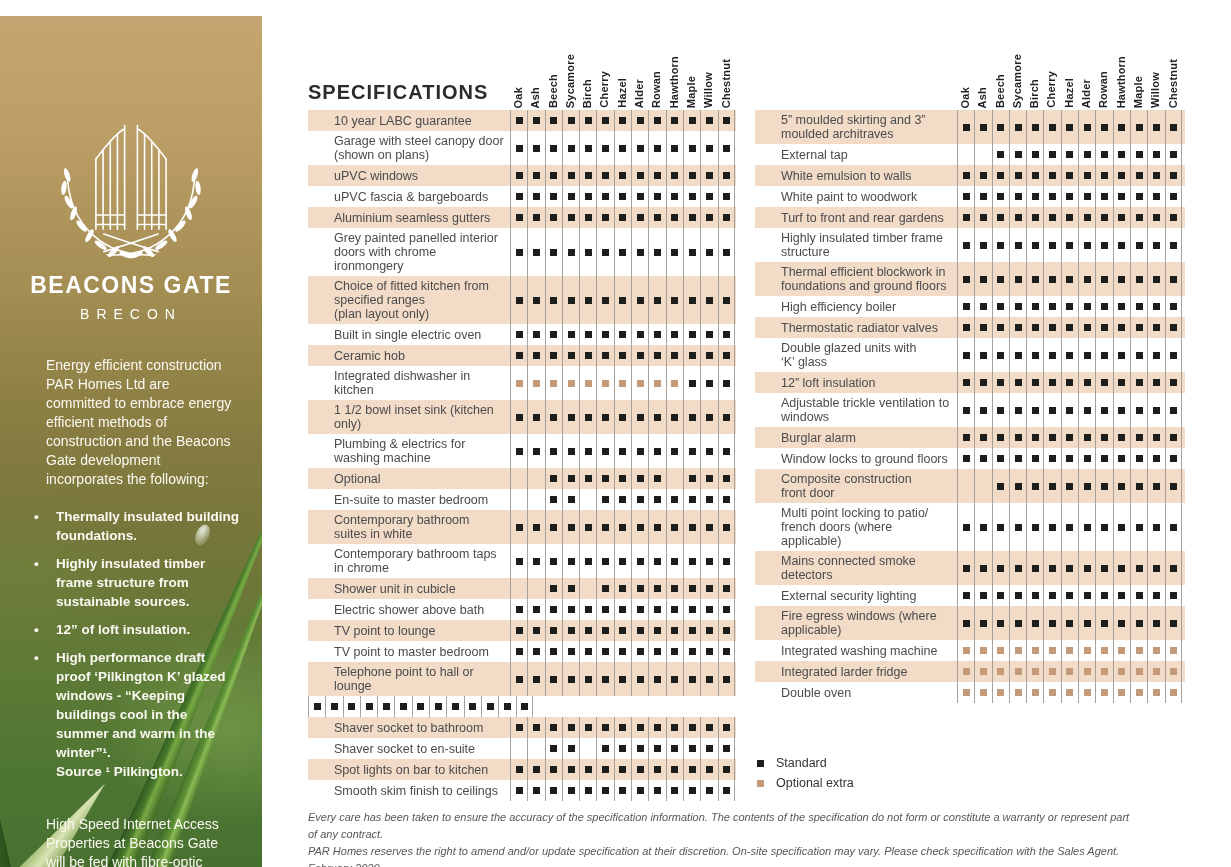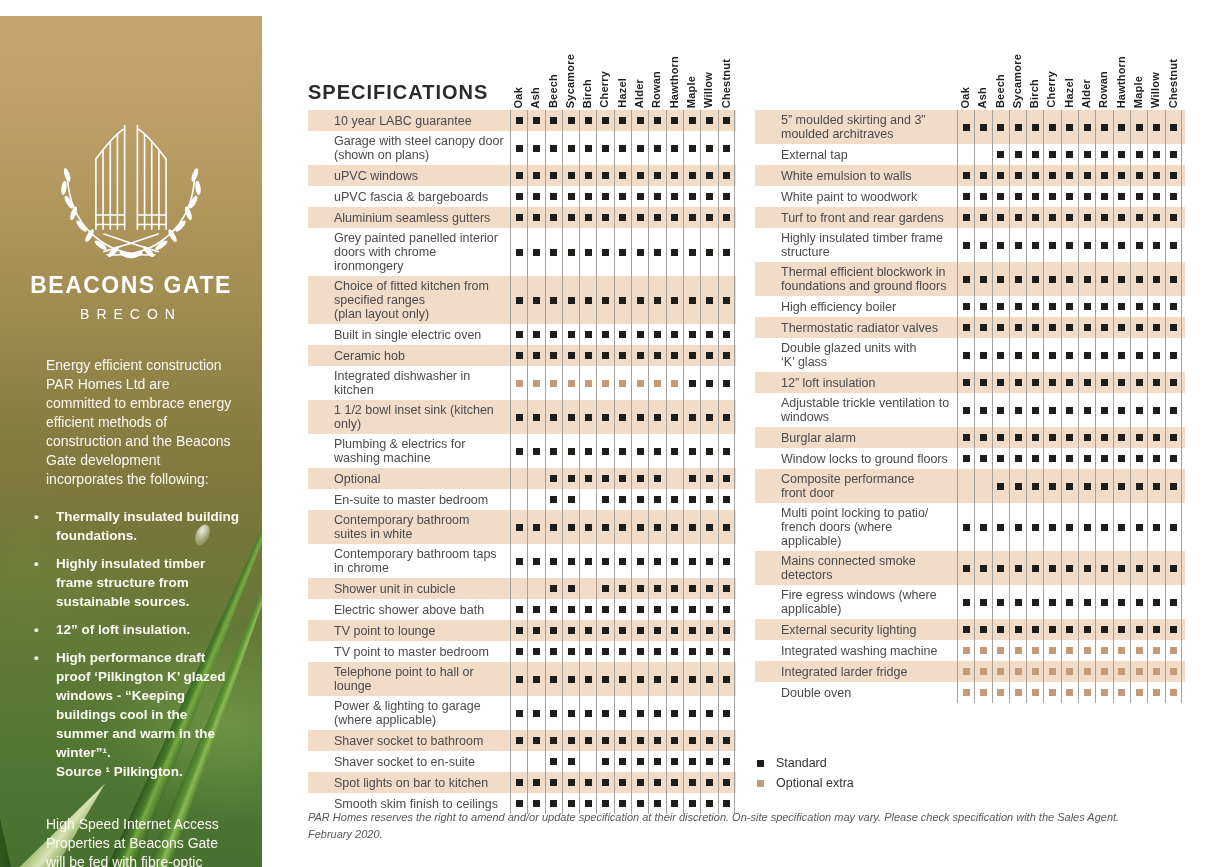--- a/index.html
+++ b/index.html
@@ -1107,22 +1107,20 @@
             <span class="mark std"></span>
           </div>
           <div class="cell">
             <span class="mark std"></span>
           </div>
           <div class="cell">
             <span class="mark std"></span>
           </div>
         </div>
         <div class="row">
-          <div class="lab"><span>Power &amp; lighting to garage
-(where applicable)</span></div>
           <div class="cell">
             <span class="mark std"></span>
           </div>
           <div class="cell">
             <span class="mark std"></span>
           </div>
           <div class="cell">
             <span class="mark std"></span>
           </div>
           <div class="cell">
@@ -1949,21 +1947,21 @@
             <span class="mark std"></span>
           </div>
           <div class="cell">
             <span class="mark std"></span>
           </div>
           <div class="cell">
             <span class="mark std"></span>
           </div>
         </div>
         <div class="row">
-          <div class="lab"><span>Composite performance
+          <div class="lab"><span>Composite construction
 front door</span></div>
           <div class="cell"></div>
           <div class="cell"></div>
           <div class="cell">
             <span class="mark std"></span>
           </div>
           <div class="cell">
             <span class="mark std"></span>
           </div>
           <div class="cell">
@@ -2074,64 +2072,64 @@
             <span class="mark std"></span>
           </div>
           <div class="cell">
             <span class="mark std"></span>
           </div>
           <div class="cell">
             <span class="mark std"></span>
           </div>
         </div>
         <div class="row">
+          <div class="lab"><span>External security lighting</span></div>
+          <div class="cell">
+            <span class="mark std"></span>
+          </div>
+          <div class="cell">
+            <span class="mark std"></span>
+          </div>
+          <div class="cell">
+            <span class="mark std"></span>
+          </div>
+          <div class="cell">
+            <span class="mark std"></span>
+          </div>
+          <div class="cell">
+            <span class="mark std"></span>
+          </div>
+          <div class="cell">
+            <span class="mark std"></span>
+          </div>
+          <div class="cell">
+            <span class="mark std"></span>
+          </div>
+          <div class="cell">
+            <span class="mark std"></span>
+          </div>
+          <div class="cell">
+            <span class="mark std"></span>
+          </div>
+          <div class="cell">
+            <span class="mark std"></span>
+          </div>
+          <div class="cell">
+            <span class="mark std"></span>
+          </div>
+          <div class="cell">
+            <span class="mark std"></span>
+          </div>
+          <div class="cell">
+            <span class="mark std"></span>
+          </div>
+        </div>
+        <div class="row">
           <div class="lab"><span>Fire egress windows (where
 applicable)</span></div>
-          <div class="cell">
-            <span class="mark std"></span>
-          </div>
-          <div class="cell">
-            <span class="mark std"></span>
-          </div>
-          <div class="cell">
-            <span class="mark std"></span>
-          </div>
-          <div class="cell">
-            <span class="mark std"></span>
-          </div>
-          <div class="cell">
-            <span class="mark std"></span>
-          </div>
-          <div class="cell">
-            <span class="mark std"></span>
-          </div>
-          <div class="cell">
-            <span class="mark std"></span>
-          </div>
-          <div class="cell">
-            <span class="mark std"></span>
-          </div>
-          <div class="cell">
-            <span class="mark std"></span>
-          </div>
-          <div class="cell">
-            <span class="mark std"></span>
-          </div>
-          <div class="cell">
-            <span class="mark std"></span>
-          </div>
-          <div class="cell">
-            <span class="mark std"></span>
-          </div>
-          <div class="cell">
-            <span class="mark std"></span>
-          </div>
-        </div>
-        <div class="row">
-          <div class="lab"><span>External security lighting</span></div>
           <div class="cell">
             <span class="mark std"></span>
           </div>
           <div class="cell">
             <span class="mark std"></span>
           </div>
           <div class="cell">
             <span class="mark std"></span>
           </div>
           <div class="cell">
@@ -2299,16 +2297,17 @@
         <span class="mark std"></span>
         <span>Standard</span>
       </div>
       <div class="legend-item">
         <span class="mark opt"></span>
         <span>Optional extra</span>
       </div>
     </div>
 
   <div class="footer">
+    <div>Every care has been taken to ensure the accuracy of the specification information. The contents of the specification do not form or constitute a warranty or represent part of any contract.</div>
     <div>PAR Homes reserves the right to amend and/or update specification at their discretion. On-site specification may vary. Please check specification with the Sales Agent. February 2020.</div>
   </div>
 
 </div>
 
 </body></html>

